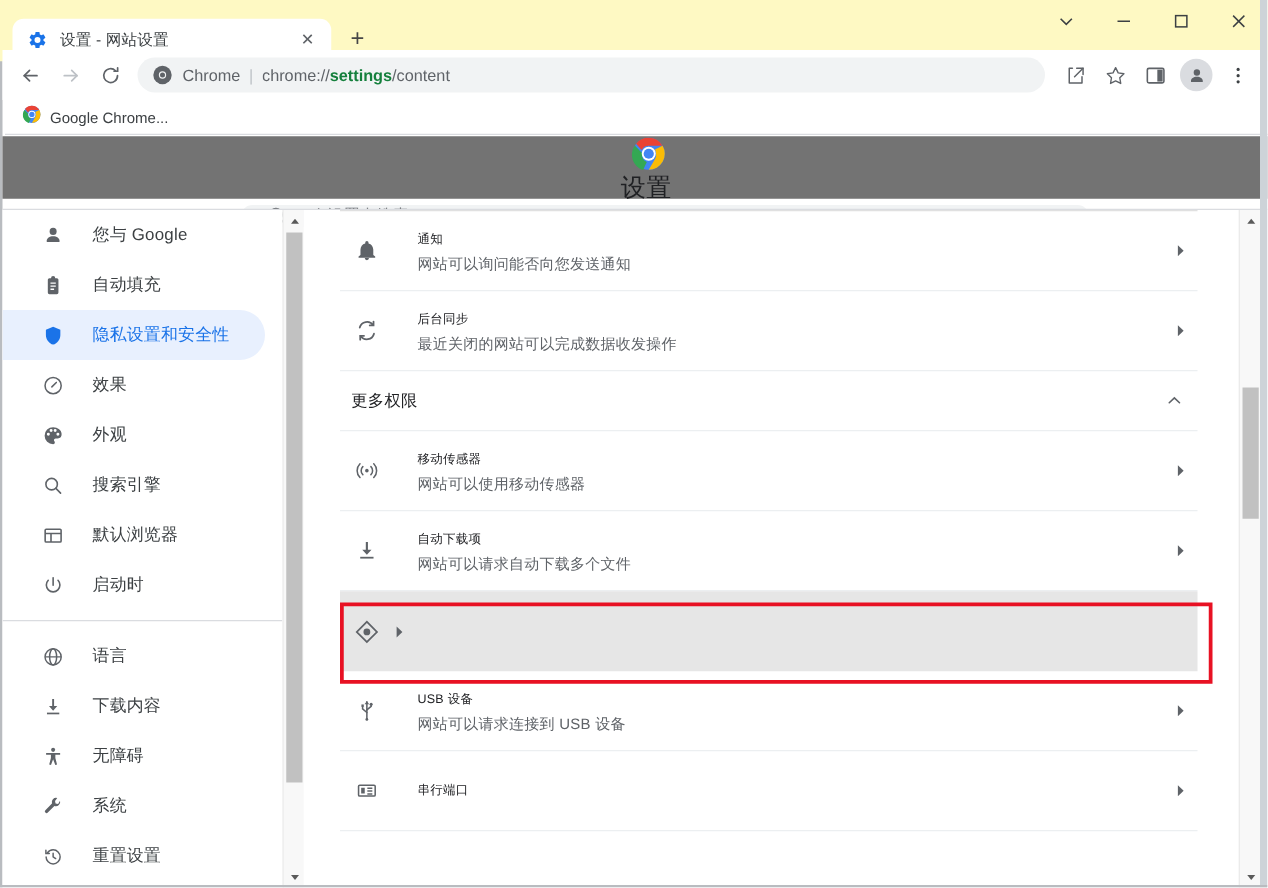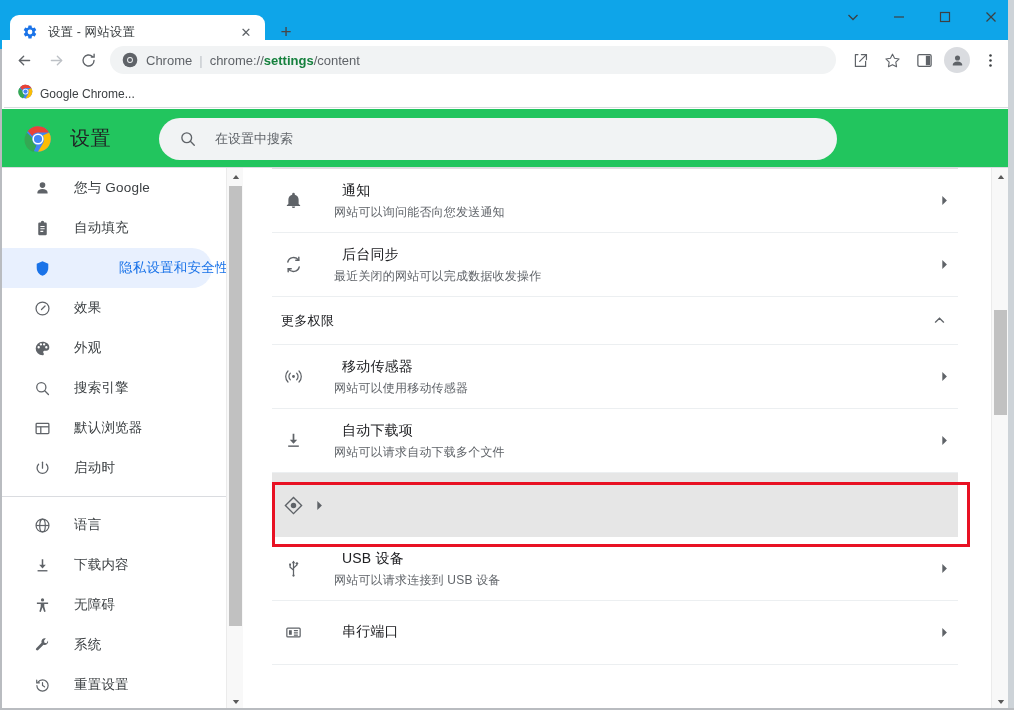--- a/index.html
+++ b/index.html
@@ -7,21 +7,21 @@
     width: 1014px; height: 710px;
     font-family: "Liberation Sans", "DejaVu Sans", sans-serif;
     background: #ffffff;
     overflow: hidden;
   }
   #app { position: relative; width: 1014px; height: 710px; background:#fff; }
 
   
   .tabstrip {
     position:absolute; left:0; top:0; width:1014px; height:49px;
-    background:#0ea5e9;
+    background:#fef9c3;
     display:flex; align-items:flex-end;
   }
   .win-edge-l { position:absolute; left:0; top:0; width:2px; height:710px; background:#b9bcc0; }
   .tab {
     margin-left:10px; height:34px; width:255px;
     background:#ffffff;
     border-radius:9px 9px 0 0;
     display:flex; align-items:center;
     padding:0 10px 0 12px;
     position:relative;
@@ -89,22 +89,22 @@
   .bookmarkbar {
     position:absolute; left:4px; top:80px; width:1012px; height:28px;
     background:#ffffff; display:flex; align-items:center;
     padding-left:10px; border-bottom:1px solid #dadce0;
   }
   .bm-item { display:flex; align-items:center; padding:3px 8px 3px 4px; border-radius:4px; }
   .bm-label { font-size:12px; color:#3c4043; margin-left:7px; white-space:nowrap; }
 
   
   .settings-header {
-    position:absolute; left:2px; top:109px; width:1012px; height:59px;
-    background:#22c55e; display:flex; align-items:center;
+    position:absolute; left:2px; top:109px; width:1012px; height:50px;
+    background:#737373; display:flex; align-items:center;flex-direction:column;
   }
   .sh-logo { margin-left:22px; width:28px; height:28px; }
   .sh-title { margin-left:18px; font-size:20px; color:#202124; letter-spacing:.5px; }
   .sh-search {
     margin-left:48px; width:678px; height:42px;
     background:#f1f3f4; border-radius:21px;
     display:flex; align-items:center; padding-left:20px;
   }
   .sh-search-ico { width:18px; height:18px; color:#5f6368; flex:0 0 18px; }
   .sh-search-ph { margin-left:18px; font-size:13px; color:#5f6368; }
@@ -115,21 +115,21 @@
   
   .sidebar {
     position:absolute; left:2px; top:168px; width:224px; height:542px;
     background:#ffffff; overflow:hidden;
   }
   .nav-item {
     height:40px; display:flex; align-items:center;
     border-radius:0 20px 20px 0; margin-right:14px;
     padding-left:30px; color:#3c4043;
   }
-  .nav-item.active { background:#e8f0fe; color:#1a73e8;gap:45px; }
+  .nav-item.active { background:#e8f0fe; color:#1a73e8; }
   .nav-ico { width:20px; height:20px; flex:0 0 20px; display:flex; align-items:center; justify-content:center; }
   .nav-label { margin-left:22px; font-size:13.5px; white-space:nowrap; letter-spacing:.2px; }
   .nav-sep { height:1px; background:#dadce0; margin:8px 0 8px 0; }
 
   
   .sb-scroll {
     position:absolute; left:226px; top:168px; width:17px; height:542px;
     background:#f8f8f8; border-left:1px solid #ebebeb;
   }
   .sb-arrow { width:17px; height:17px; display:flex; align-items:center; justify-content:center; }
@@ -147,21 +147,21 @@
   .main-top-rule { position:absolute; left:29px; top:0; width:686px; height:1px; background:#e0e0e0; }
   .card { position:absolute; left:29px; top:1px; width:686px; }
 
   .srow {
     position:relative; height:64px; display:flex; align-items:center;
     border-bottom:1px solid #eceff1; padding-left:9px;
   }
   .srow.hl { background:#e6e6e6; border-bottom:none; }
   .srow-ico { width:24px; height:24px; flex:0 0 24px; display:flex; align-items:center; justify-content:center; color:#5f6368; }
   .srow-txt { margin-left:29px; flex:1; min-width:0; }
-  .srow-title { font-size:14px; color:#202124; line-height:1.45; letter-spacing:.2px;margin-left:8px; }
+  .srow-title { font-size:10px; color:#202124; line-height:1.45; letter-spacing:.2px; }
   .srow-sub { font-size:12px; color:#5f6368; line-height:1.5; margin-top:2px; letter-spacing:.2px; }
   .srow-arrow { width:28px; flex:0 0 28px; display:flex; align-items:center; justify-content:center; color:#5f6368; }
 
   .group-head {
     position:relative; height:48px; display:flex; align-items:center;
     border-bottom:1px solid #eceff1; padding:0 12px 0 9px;
   }
   .group-title { font-size:13px; color:#202124; letter-spacing:.3px; }
   .group-chev { margin-left:auto; color:#5f6368; display:flex; align-items:center; }
 

